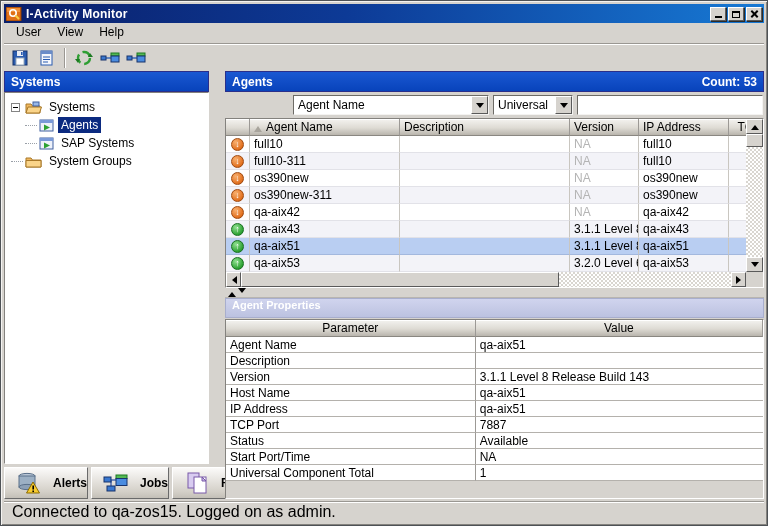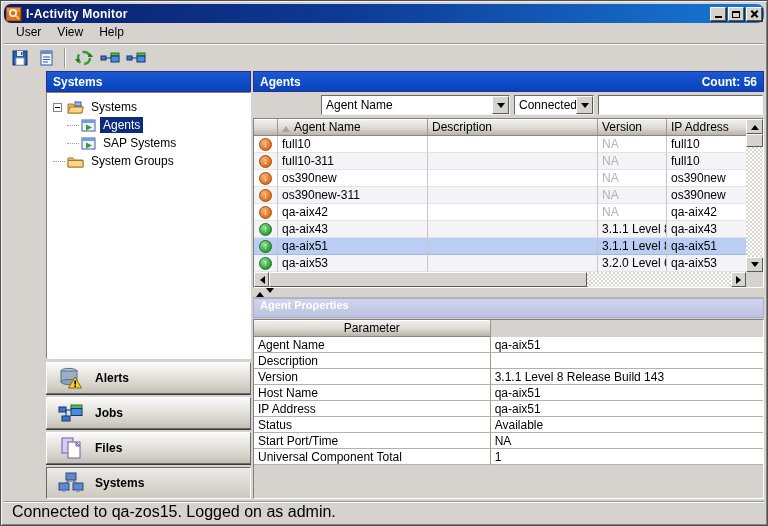--- a/index.html
+++ b/index.html
@@ -5,21 +5,21 @@
   * { margin:0; padding:0; box-sizing:border-box; }
   html,body { width:768px; height:526px; overflow:hidden; }
   body { font-family:"Liberation Sans", sans-serif; font-size:11px; color:#000; background:#9aa0a8; }
 
   .window { position:absolute; inset:0; background:#d6d3ce; border:1px solid #4e5256; outline:none;
             box-shadow:inset 1px 1px 0 #f4f3f1, inset -1px -1px 0 #84827e;
             display:flex; flex-direction:column; padding:3px; }
 
   
   .titlebar { height:19px; flex:0 0 19px; background:linear-gradient(90deg,#0a1f6a 0%,#0d3a96 45%,#1779d4 100%);
-              display:flex; align-items:center; padding:0 2px;border-radius:7px; }
+              display:flex; align-items:center; padding:0 2px; }
   .app-icon { width:16px; height:14px; margin-right:4px; display:inline-flex; }
   .title-text { color:#fff; font-weight:bold; font-size:12px; flex:1; letter-spacing:.2px; }
   .winbtns { display:flex; gap:2px; }
   .winbtn { width:16px; height:14px; background:#d6d3ce; border:1px solid;
             border-color:#fff #5a5a5a #5a5a5a #fff; box-shadow:1px 1px 0 #2a2a2a;
             display:inline-flex; align-items:flex-end; justify-content:center; position:relative; cursor:default; }
   .glyph-min { width:7px; height:2px; background:#000; margin:0 auto 2px; }
   .glyph-max { width:8px; height:7px; border:1px solid #000; border-top:2px solid #000; margin:0 auto 2px; }
   .glyph-close { position:absolute; inset:0; }
   .glyph-close::before,.glyph-close::after { content:""; position:absolute; left:3px; top:5px; width:9px; height:2px; background:#000; }
@@ -29,40 +29,40 @@
   
   .menubar { height:20px; flex:0 0 20px; display:flex; align-items:flex-start; padding-left:4px; font-size:12px; }
   .menu-item { padding:2px 8px; }
   .toolbar { height:28px; flex:0 0 28px; border-top:1px solid #9a9792; box-shadow:inset 0 1px 0 #fff;
              display:flex; align-items:center; padding-left:4px; gap:2px; }
   .tbtn { width:24px; height:24px; background:transparent; border:1px solid transparent; display:inline-flex;
           align-items:center; justify-content:center; }
   .tsep { width:2px; height:20px; margin:0 4px; border-left:1px solid #9a9792; border-right:1px solid #fff; }
 
   
-  .main { flex:1; display:flex; gap:2px; overflow:hidden;margin-left:42px; }
+  .main { flex:1; display:flex; gap:16px; overflow:hidden; }
 
   .left-panel { width:205px; flex:0 0 205px; display:flex; flex-direction:column; }
   .panel-header { height:21px; flex:0 0 21px; background:linear-gradient(180deg,#1a58d2,#0843bb);
                   color:#fff; font-weight:bold; font-size:12px; display:flex; align-items:center; padding:0 6px;
                   border:1px solid #2a2f8a; }
   .panel-header .count { margin-left:auto; }
 
   .tree { flex:1; background:#fff; border:1px solid; border-color:#84827e #fff #fff #84827e; padding:5px 0 0 6px;
           overflow:hidden; position:relative; font-size:12px; }
   .trow-item { height:18px; display:flex; align-items:center; white-space:nowrap; }
   .expander { width:9px; height:9px; background:#fff; border:1px solid #848484; position:relative; margin-right:5px; flex:0 0 9px; }
   .expander::after { content:""; position:absolute; left:1px; top:3px; width:5px; height:1px; background:#000; }
   .guide { width:12px; border-bottom:1px dotted #9aa0a8; margin-right:2px; }
   .indent1 { margin-left:14px; }
   .tree-label { padding:1px 3px; }
   .tree-label.sel { background:#0b2a80; color:#fff; }
   .ticon { margin-right:4px; flex:0 0 auto; display:inline-flex; }
 
-  .navstack { flex:0 0 auto; display:flex; flex-direction:column; gap:3px; padding-top:3px; }
+  .navstack { flex:0 0 auto; display:flex; flex-direction:row; gap:3px; padding-top:3px; }
   .navbtn { height:32px; display:flex; align-items:center; background:linear-gradient(180deg,#fbfaf9,#d3cfc7 80%,#c3bfb7);
             border:1px solid; border-color:#fff #6a6a6a #6a6a6a #fff; box-shadow:0 1px 0 #3a3a3a;
             font-weight:bold; font-size:12px; font-family:"Liberation Sans",sans-serif; cursor:default; }
   .navbtn.active { border-color:#6a6a6a #fff #fff #6a6a6a; box-shadow:none; background:linear-gradient(180deg,#eceae6,#cdc9c1); }
   .navicon { width:48px; display:inline-flex; justify-content:center; }
 
   
   .right-panel { flex:1; display:flex; flex-direction:column; overflow:hidden; }
 
   .filter-row { height:26px; flex:0 0 26px; display:flex; align-items:center; padding-left:68px; gap:4px; }
@@ -330,32 +330,32 @@
             </svg>
           </span>
           <span>Systems</span>
         </div>
       </div>
     </div>
 
     <div class="right-panel">
       <div class="panel-header">
         <span>Agents</span>
-        <span class="count">Count: 56</span>
+        <span class="count">Count: 53</span>
       </div>
 
       <div class="filter-row">
         <div class="combo field-combo">
           <span class="combo-val">Agent Name</span>
           <span class="combo-btn">
               <i class="tri-down"></i>
             </span>
         </div>
         <div class="combo op-combo">
-          <span class="combo-val">Connected</span>
+          <span class="combo-val">Universal</span>
           <span class="combo-btn">
               <i class="tri-down"></i>
             </span>
         </div>
         <input class="filter-input" type="text" value="" style="">
       </div>
 
       <div class="grid-wrap">
         <div class="grid-header">
           <span class="hcell c-icon"></span>
@@ -479,20 +479,21 @@
         <i class="tri-down-xs"></i>
       </div>
 
       <div class="props-header">
         <span>Agent Properties</span>
       </div>
 
       <div class="props-table">
         <div class="props-head">
           <span class="hcell ph c-param">Parameter</span>
+          <span class="hcell ph c-val">Value</span>
         </div>
         <div class="props-body">
             <div class="prow">
               <span class="pcell c-param">Agent Name</span>
               <span class="pcell c-val">qa-aix51</span>
             </div>
             <div class="prow">
               <span class="pcell c-param">Description</span>
               <span class="pcell c-val"></span>
             </div>
@@ -500,20 +501,24 @@
               <span class="pcell c-param">Version</span>
               <span class="pcell c-val">3.1.1 Level 8 Release Build 143</span>
             </div>
             <div class="prow">
               <span class="pcell c-param">Host Name</span>
               <span class="pcell c-val">qa-aix51</span>
             </div>
             <div class="prow">
               <span class="pcell c-param">IP Address</span>
               <span class="pcell c-val">qa-aix51</span>
+            </div>
+            <div class="prow">
+              <span class="pcell c-param">TCP Port</span>
+              <span class="pcell c-val">7887</span>
             </div>
             <div class="prow">
               <span class="pcell c-param">Status</span>
               <span class="pcell c-val">Available</span>
             </div>
             <div class="prow">
               <span class="pcell c-param">Start Port/Time</span>
               <span class="pcell c-val">NA</span>
             </div>
             <div class="prow">

